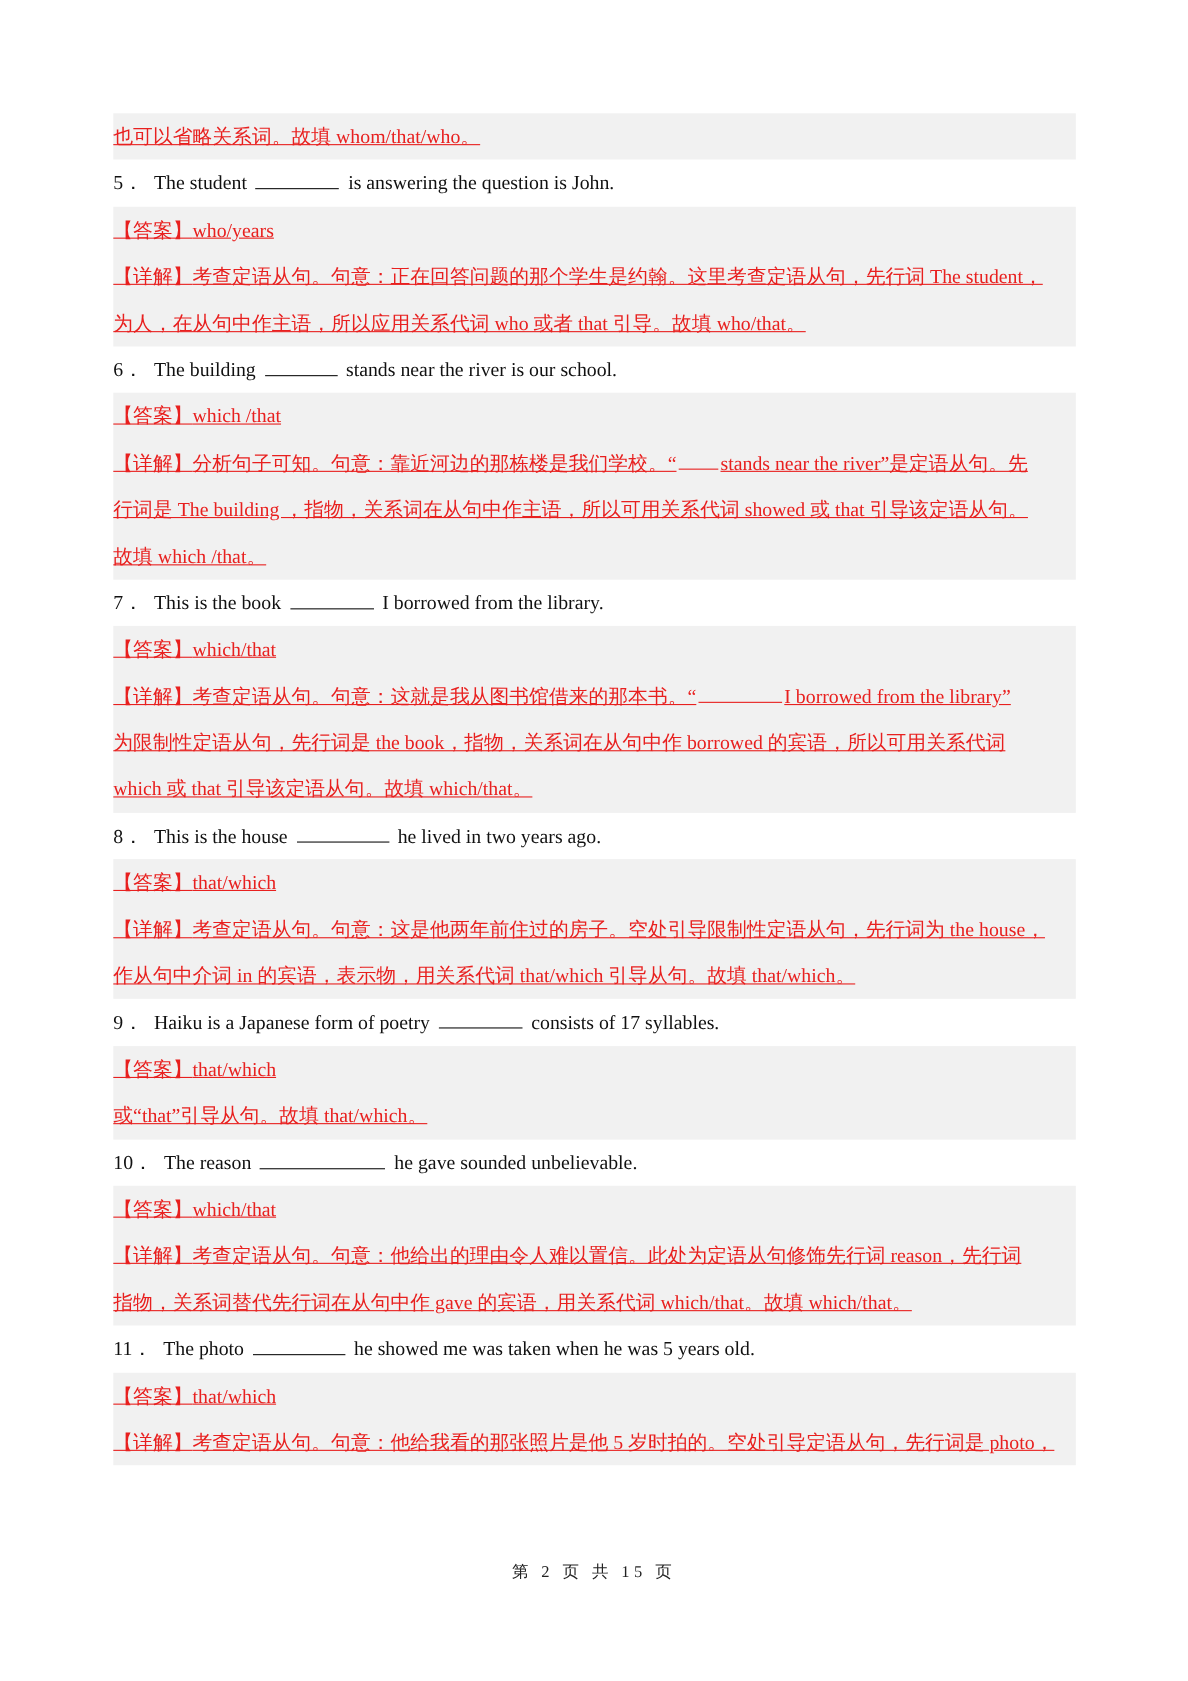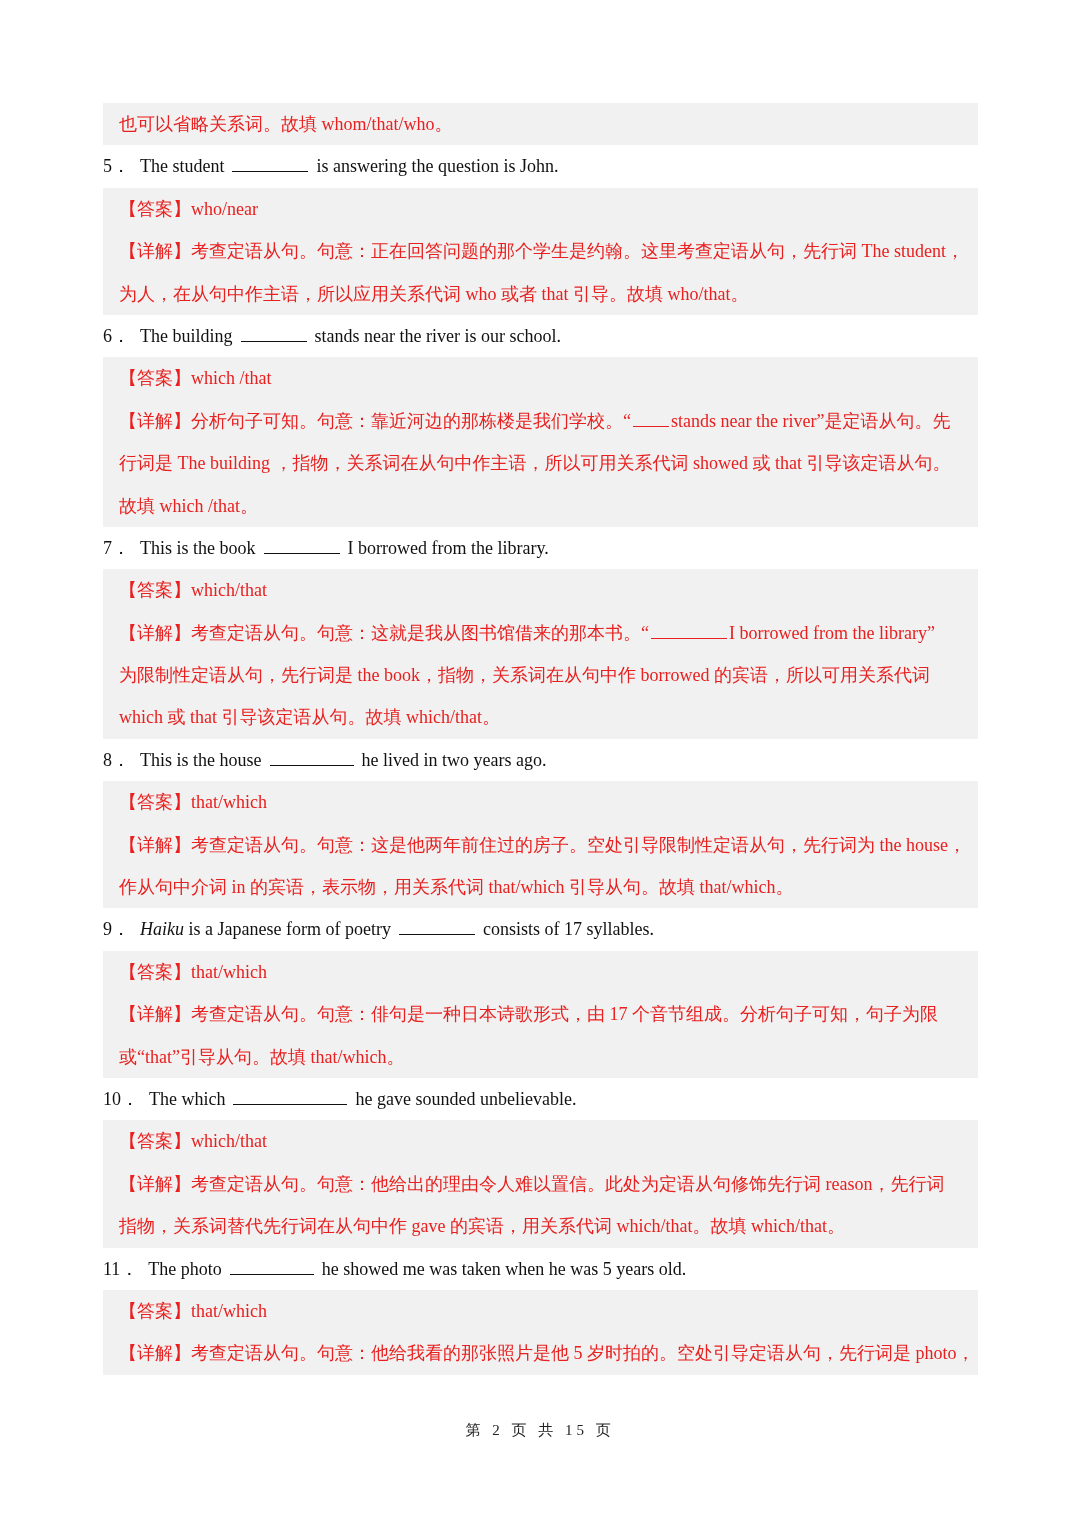--- a/index.html
+++ b/index.html
@@ -50,26 +50,27 @@
   }
   .blank.red {
     border-bottom-color: #e8201f;
     margin: 0 2px;
   }
   .box {
     background: #f1f1f1;
     color: #e8201f;
   }
   .box .line {
-    padding-left: 16px;
+    padding-left: 0;
+    text-decoration: underline;
   }
   .bracket-label {
     letter-spacing: 0;
   }
-  .italic { font-style: italic; }
+  .italic { }
   .footer {
     position: absolute;
     top: 1418px;
     left: 0;
     width: 1080px;
     text-align: center;
     font-size: 15px;
     color: #222;
     letter-spacing: 4px;
     line-height: 24px;
@@ -83,21 +84,21 @@
   <div class="content">
 
     <div class="box">
       <div class="line">也可以省略关系词。故填 whom/that/who。</div>
     </div>
 
     <div class="line question">
       <span class="num">5．</span><span>The student</span><span class="blank" style="width:76px"></span><span>is answering the question is John.</span>
     </div>
     <div class="box">
-      <div class="line"><span class="bracket-label">【答案】</span><span>who/near</span></div>
+      <div class="line"><span class="bracket-label">【答案】</span><span>who/years</span></div>
       <div class="line"><span>【详解】</span><span>考查定语从句。句意：正在回答问题的那个学生是约翰。这里考查定语从句，先行词 The student，</span></div>
       <div class="line">为人，在从句中作主语，所以应用关系代词 who 或者 that 引导。故填 who/that。</div>
     </div>
 
     <div class="line question">
       <span class="num">6．</span><span>The building</span><span class="blank" style="width:66px"></span><span>stands near the river is our school.</span>
     </div>
     <div class="box">
       <div class="line"><span>【答案】</span><span>which /that</span></div>
       <div class="line"><span>【详解】</span><span>分析句子可知。句意：靠近河边的那栋楼是我们学校。“</span><span class="blank red" style="width:36px"></span><span>stands near the river”是定语从句。先</span></div>
@@ -122,26 +123,25 @@
       <div class="line"><span>【答案】</span><span>that/which</span></div>
       <div class="line"><span>【详解】</span><span>考查定语从句。句意：这是他两年前住过的房子。空处引导限制性定语从句，先行词为 the house，</span></div>
       <div class="line">作从句中介词 in 的宾语，表示物，用关系代词 that/which 引导从句。故填 that/which。</div>
     </div>
 
     <div class="line question">
       <span class="num">9．</span><span class="italic">Haiku</span> <span>is a Japanese form of poetry</span><span class="blank" style="width:76px"></span><span>consists of 17 syllables.</span>
     </div>
     <div class="box">
       <div class="line"><span>【答案】</span><span>that/which</span></div>
-      <div class="line"><span>【详解】</span><span>考查定语从句。句意：俳句是一种日本诗歌形式，由 17 个音节组成。分析句子可知，句子为限</span></div>
       <div class="line">或“that”引导从句。故填 that/which。</div>
     </div>
 
     <div class="line question">
-      <span class="num">10．</span><span>The which</span><span class="blank" style="width:114px"></span><span>he gave sounded unbelievable.</span>
+      <span class="num">10．</span><span>The reason</span><span class="blank" style="width:114px"></span><span>he gave sounded unbelievable.</span>
     </div>
     <div class="box">
       <div class="line"><span>【答案】</span><span>which/that</span></div>
       <div class="line"><span>【详解】</span><span>考查定语从句。句意：他给出的理由令人难以置信。此处为定语从句修饰先行词 reason，先行词</span></div>
       <div class="line">指物，关系词替代先行词在从句中作 gave 的宾语，用关系代词 which/that。故填 which/that。</div>
     </div>
 
     <div class="line question">
       <span class="num">11．</span><span>The photo</span><span class="blank" style="width:84px"></span><span>he showed me was taken when he was 5 years old.</span>
     </div>

